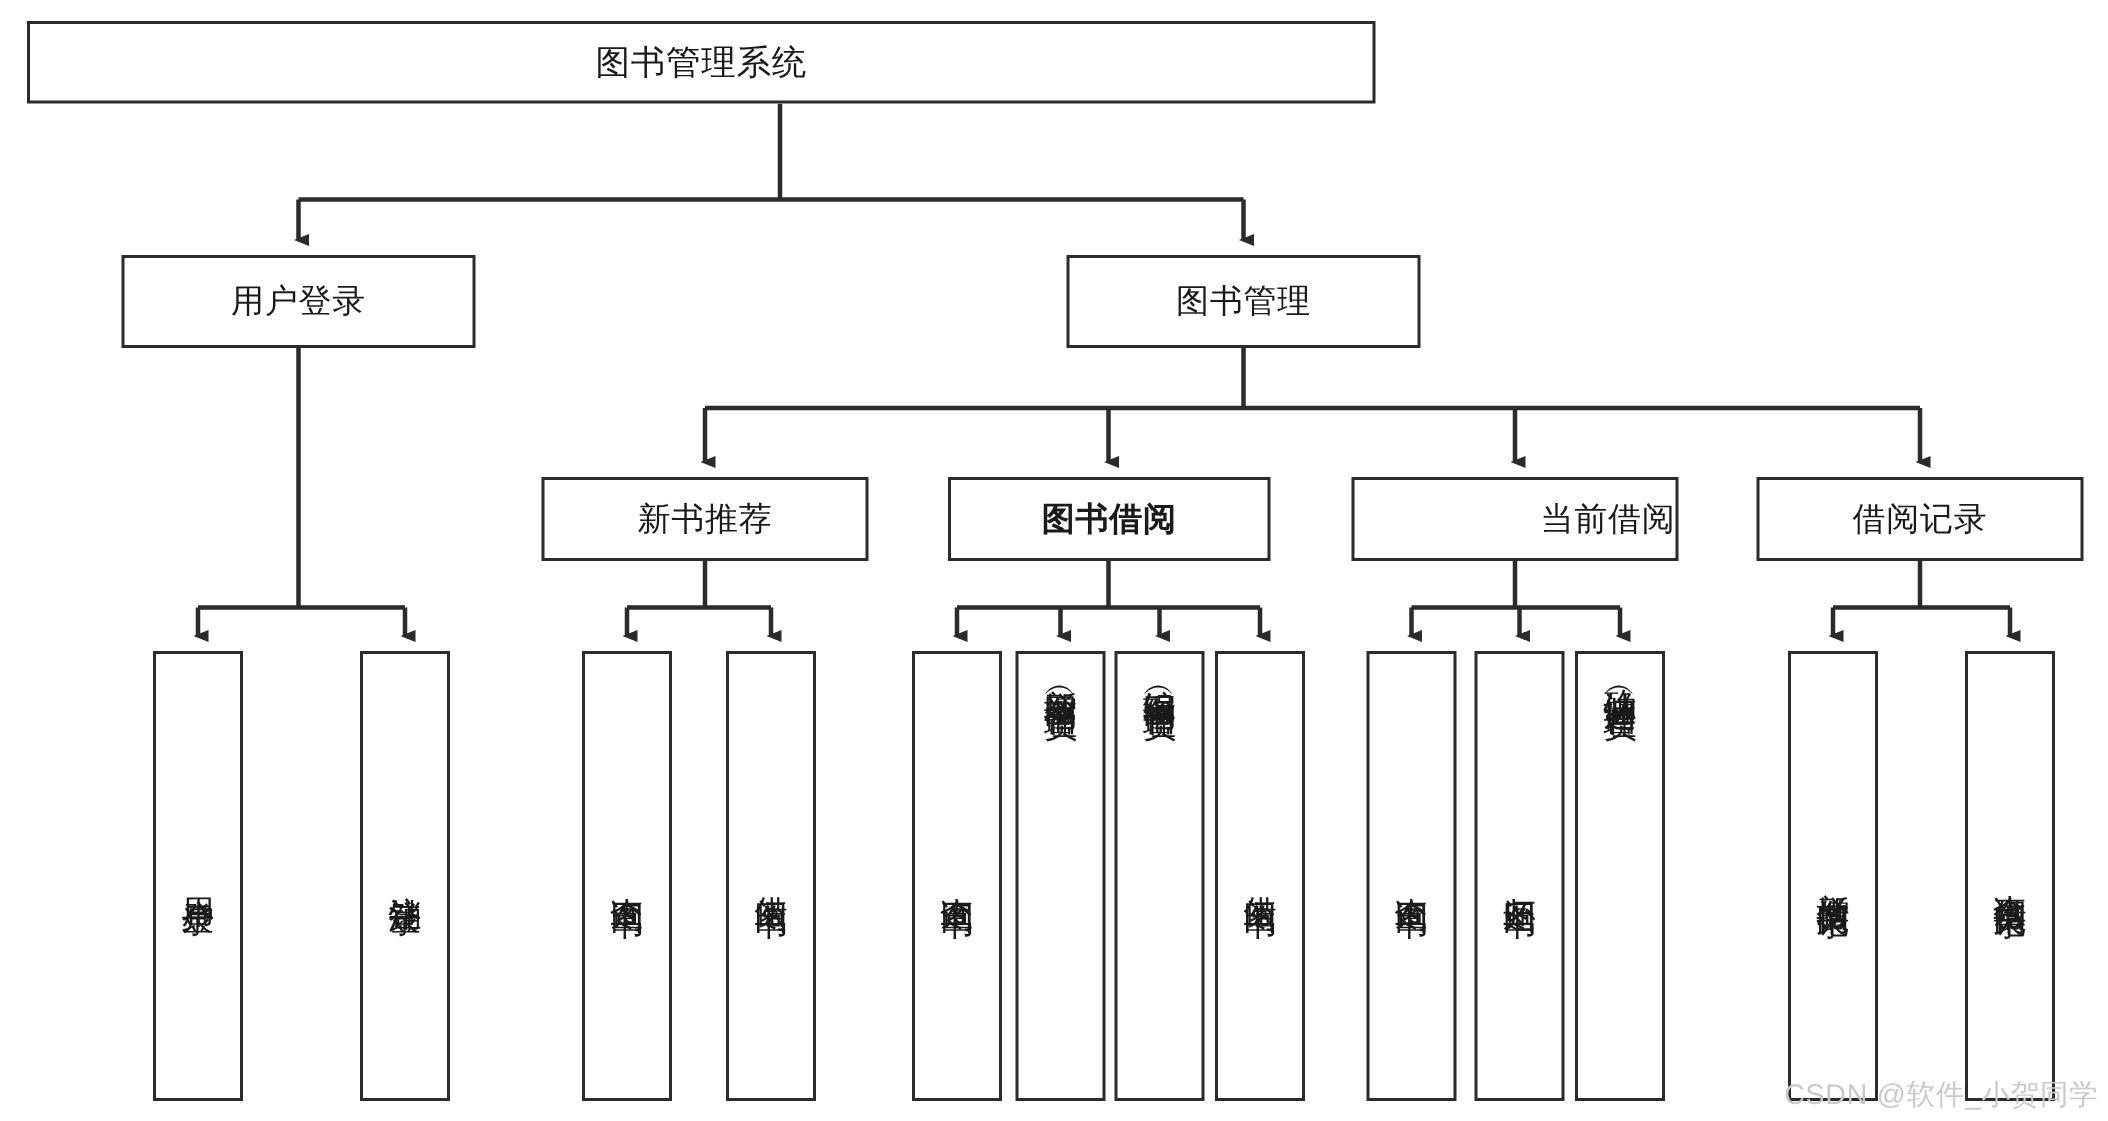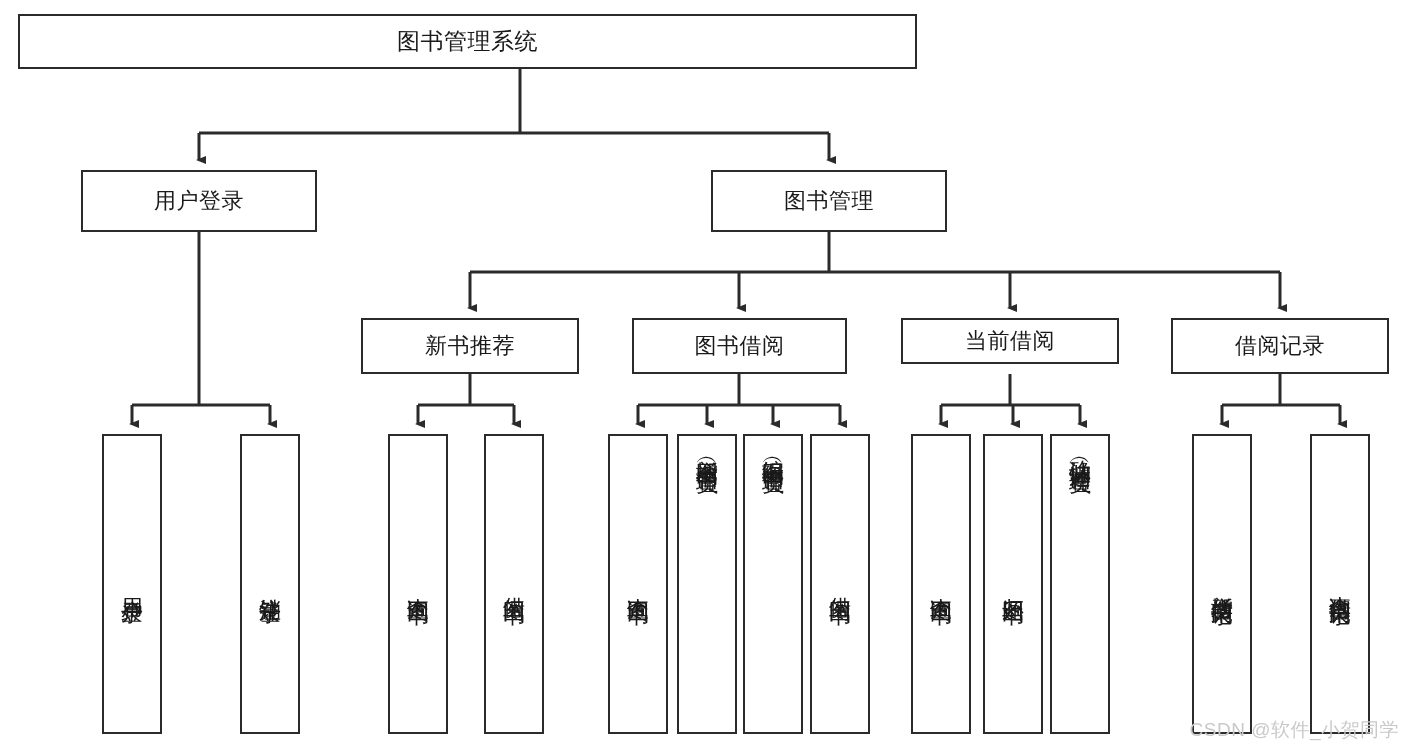--- a/index.html
+++ b/index.html
@@ -142,24 +142,24 @@
   <div class="node node-l2" id="n-l2-0" style="left: 81px; top: 170px; width: 236px; height: 62px;">
     <span class="label">用户登录</span>
   </div>
   <div class="node node-l2" id="n-l2-1" style="left: 711px; top: 170px; width: 236px; height: 62px;">
     <span class="label">图书管理</span>
   </div>
 
   <div class="node node-l3" id="n-l3-0" style="left: 361px; top: 318px; width: 218px; height: 56px;">
     <span class="label">新书推荐</span>
   </div>
-  <div class="node node-l3" id="n-l3-1" style="left: 632px; top: 318px; width: 215px; height: 56px;">
+  <div class="node node-l3" id="n-l3-1" style="left: 632px; top: 318px; width: 215px; height: 56px; font-weight: bold;">
     <span class="label">图书借阅</span>
   </div>
-  <div class="node node-l3" id="n-l3-2" style="left: 901px; top: 318px; width: 218px; height: 46px;">
+  <div class="node node-l3" id="n-l3-2" style="left: 901px; top: 318px; width: 218px; height: 56px; justify-content: flex-end;">
     <span class="label">当前借阅</span>
   </div>
   <div class="node node-l3" id="n-l3-3" style="left: 1171px; top: 318px; width: 218px; height: 56px;">
     <span class="label">借阅记录</span>
   </div>
 
   <div class="node node-leaf center-text" id="n-leaf-0" style="left: 102px; top: 434px; width: 60px; height: 300px;">
     <span class="label">用户登录</span>
   </div>
   <div class="node node-leaf center-text" id="n-leaf-1" style="left: 240px; top: 434px; width: 60px; height: 300px;">

